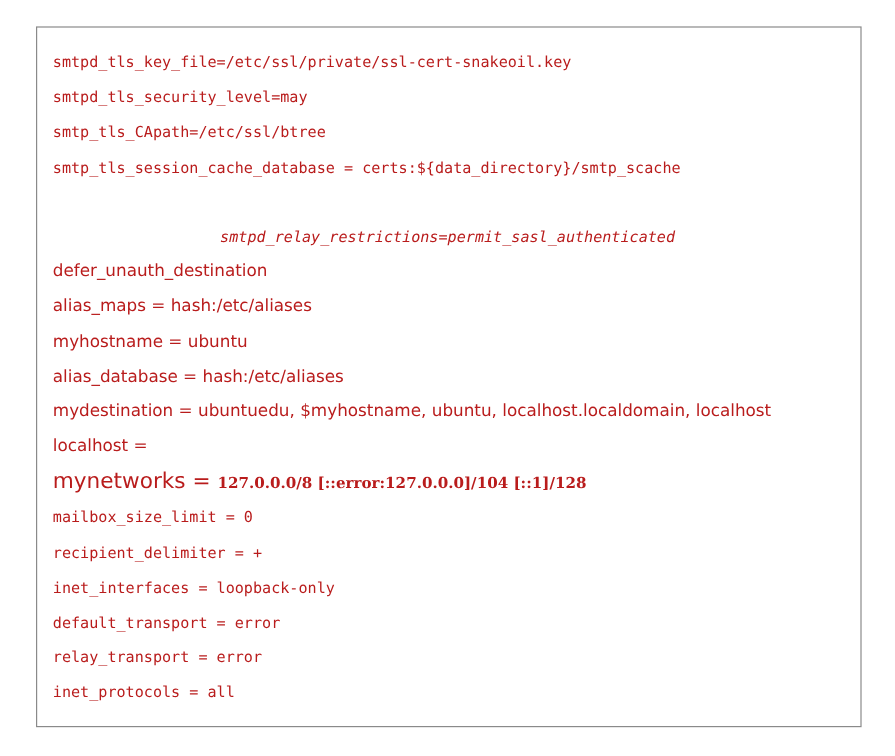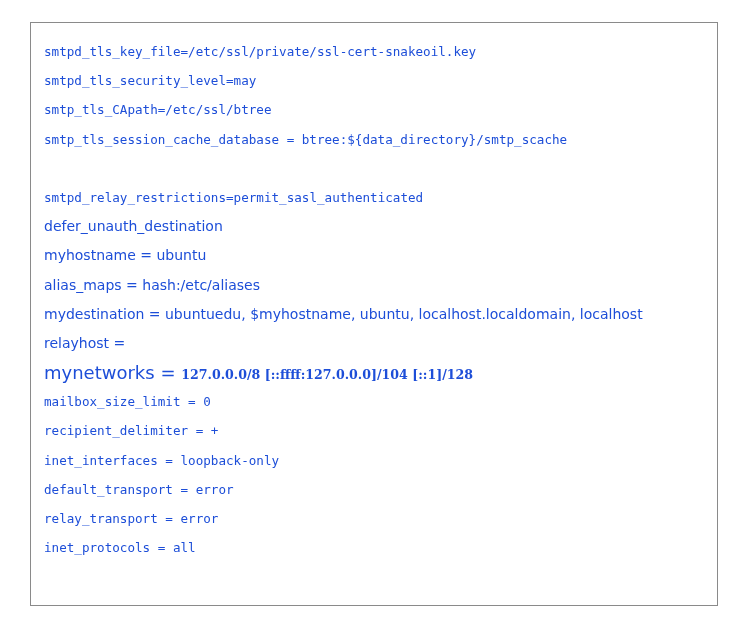--- a/index.html
+++ b/index.html
@@ -25,45 +25,46 @@
     box-sizing: border-box;
     border: 1px solid #8a8a8a;
     background: #ffffff;
     padding: 14px 13px 0 13px;
   }
   .line {
     display: block;
     height: 29.2px;
     line-height: 29.2px;
     white-space: pre;
-    color: #1d4ed8;
+    color: #b91c1c;
     font-size: 13.2px;
     letter-spacing: 0;
     overflow: hidden;
   }
   
   .mono {
     font-family: "DejaVu Sans Mono", monospace;
     font-size: 12.6px;
   }
   
   .prop {
     font-family: "DejaVu Sans", sans-serif;
     font-size: 14px;
   }
   
   .justified {
     display: flex;
     flex-direction: row;
     align-items: center;
-    justify-content: flex-start;
+    justify-content: center;
     font-family: "DejaVu Sans Mono", monospace;
     font-size: 12.6px;
     white-space: pre;
     padding-right: 2px;
+    font-style: italic;
   }
   .justified > span { white-space: pre; }
   
   .blank { height: 29.2px; }
   .run-prop {
     font-family: "DejaVu Sans", sans-serif;
     font-size: 18px;
   }
   .run-serif {
     font-family: "DejaVu Serif", serif;
@@ -77,29 +78,30 @@
   }
 </style>
 </head>
 <body>
 
 <div id="config-box">
   <div id="config-lines">
       <div class="line mono">smtpd_tls_key_file=/etc/ssl/private/ssl-cert-snakeoil.key</div>
       <div class="line mono">smtpd_tls_security_level=may</div>
       <div class="line mono">smtp_tls_CApath=/etc/ssl/btree</div>
-      <div class="line mono">smtp_tls_session_cache_database = btree:${data_directory}/smtp_scache</div>
+      <div class="line mono">smtp_tls_session_cache_database = certs:${data_directory}/smtp_scache</div>
       <div class="line blank"></div>
       <div class="line justified"><span>smtpd_relay_restrictions</span><span>=</span><span>permit_sasl_authenticated</span></div>
       <div class="line prop">defer_unauth_destination</div>
+      <div class="line prop">alias_maps = hash:/etc/aliases</div>
       <div class="line prop">myhostname = ubuntu</div>
-      <div class="line prop">alias_maps = hash:/etc/aliases</div>
+      <div class="line prop">alias_database = hash:/etc/aliases</div>
       <div class="line prop">mydestination = ubuntuedu, $myhostname, ubuntu, localhost.localdomain, localhost</div>
-      <div class="line prop">relayhost =</div>
-      <div class="line"><span class="run-prop">mynetworks = </span><span class="run-serif">127.0.0.0/8 [::</span><span class="run-serif-bold">ffff</span><span class="run-serif">:127.0.0.0]/104 [::1]/128</span></div>
+      <div class="line prop">localhost =</div>
+      <div class="line"><span class="run-prop">mynetworks = </span><span class="run-serif">127.0.0.0/8 [::</span><span class="run-serif-bold">error</span><span class="run-serif">:127.0.0.0]/104 [::1]/128</span></div>
       <div class="line mono">mailbox_size_limit = 0</div>
       <div class="line mono">recipient_delimiter = +</div>
       <div class="line mono">inet_interfaces = loopback-only</div>
       <div class="line mono">default_transport = error</div>
       <div class="line mono">relay_transport = error</div>
       <div class="line mono">inet_protocols = all</div>
     </div>
 </div>
 
 </body></html>

